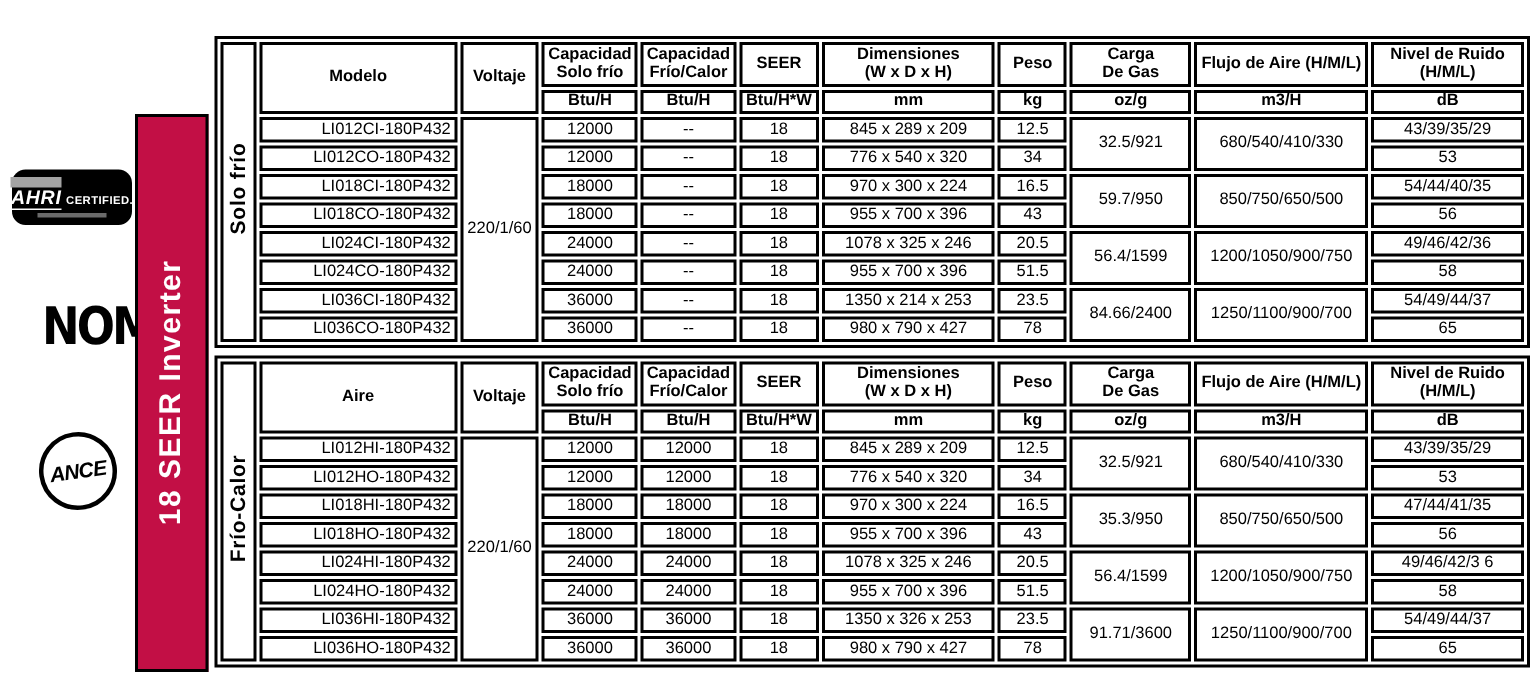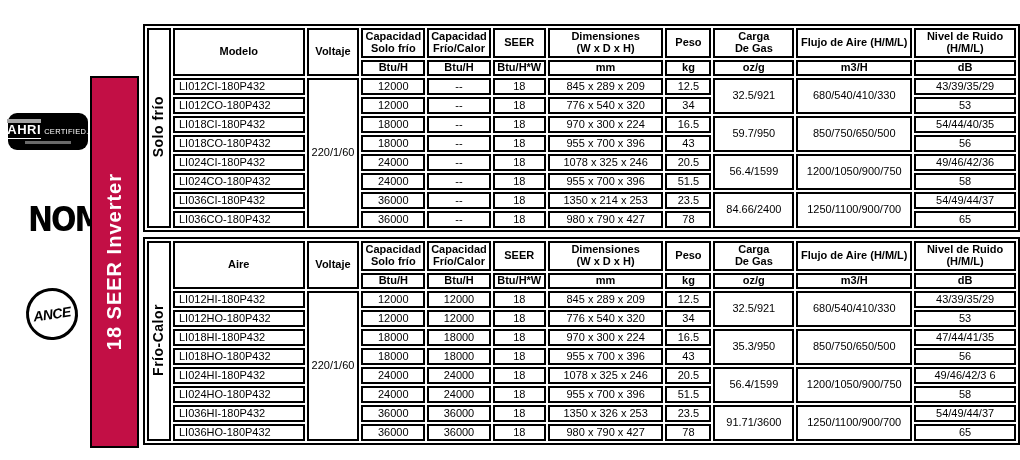--- a/index.html
+++ b/index.html
@@ -11,23 +11,23 @@
           background:#C20F45;border:2px solid #000;box-sizing:border-box;
           display:flex;align-items:center;justify-content:center}
   .banner-text{writing-mode:vertical-rl;transform:rotate(180deg);color:#fff;
           font-size:20px;font-weight:bold;letter-spacing:1px;white-space:nowrap}
 
   
   .ahri{position:absolute;left:8px;top:113px;width:80px;height:37px;background:#000;
         border-radius:9px;color:#fff;display:flex;flex-direction:column;
         align-items:center;justify-content:center}
   .ahri-row{display:flex;align-items:baseline;gap:3px}
-  .ahri-name{font-weight:bold;font-size:13px;letter-spacing:.5px;
-        border-top:4px solid #a3a3a3;border-bottom:1px solid #fff;line-height:1.1}
-  .ahri-cert{font-size:7.5px;font-weight:normal;letter-spacing:.3px}
+  .ahri-name{font-weight:bold;font-style:italic;font-size:13px;letter-spacing:.5px;
+        border-top:7px solid #a3a3a3;border-bottom:1px solid #fff;line-height:1.1}
+  .ahri-cert{font-size:7.5px;font-weight:bold;letter-spacing:.3px}
   .ahri-sub{width:46px;height:3px;background:#6a6a6a;margin-top:2px}
 
   .nom{position:absolute;left:28px;top:194px;width:56px;height:46px;
        display:flex;align-items:center}
   .nom-text{font-family:"DejaVu Sans",sans-serif;font-weight:900;font-size:30px;
        line-height:.95;letter-spacing:-2px;transform:scaleY(1.15);transform-origin:top}
   .nom-bar{width:100%;height:7px;background:#000;margin-top:3px}
 
   .ance{position:absolute;left:26px;top:288px;width:54px;height:54px}
   .ance-circle{width:46px;height:46px;border:3px solid #000;border-radius:50%;
@@ -39,21 +39,21 @@
   .t1{top:24px}
   .t2{top:237px}
   table.spec{border-collapse:separate;border-spacing:2px;table-layout:fixed}
   .spec th,.spec td{border:2px solid #000;box-sizing:border-box;background:#fff;
       text-align:center;vertical-align:middle;font-size:11px;line-height:1.08;
       padding:0 2px;overflow:hidden}
   .spec th{font-weight:bold;white-space:pre-line}
   tr.hdr1 th{height:30px}
   tr.hdr2 th{height:16px}
   .spec td{height:17px}
-  td.model{text-align:left;padding-left:4px}
+  td.model{text-align:right;padding-left:4px}
   th.groupcell{width:24px}
   .vlabel{writing-mode:vertical-rl;transform:rotate(180deg);font-weight:bold;
       font-size:14px;white-space:nowrap;letter-spacing:.5px}
 
   .c-group{width:24px}.c-model{width:132px}.c-volt{width:53px}.c-cap{width:61px}
   .c-seer{width:53px}.c-dims{width:116px}.c-peso{width:46px}.c-gas{width:81px}
   .c-flujo{width:116px}.c-nivel{width:102px}
 </style>
 </head>
 <body>

